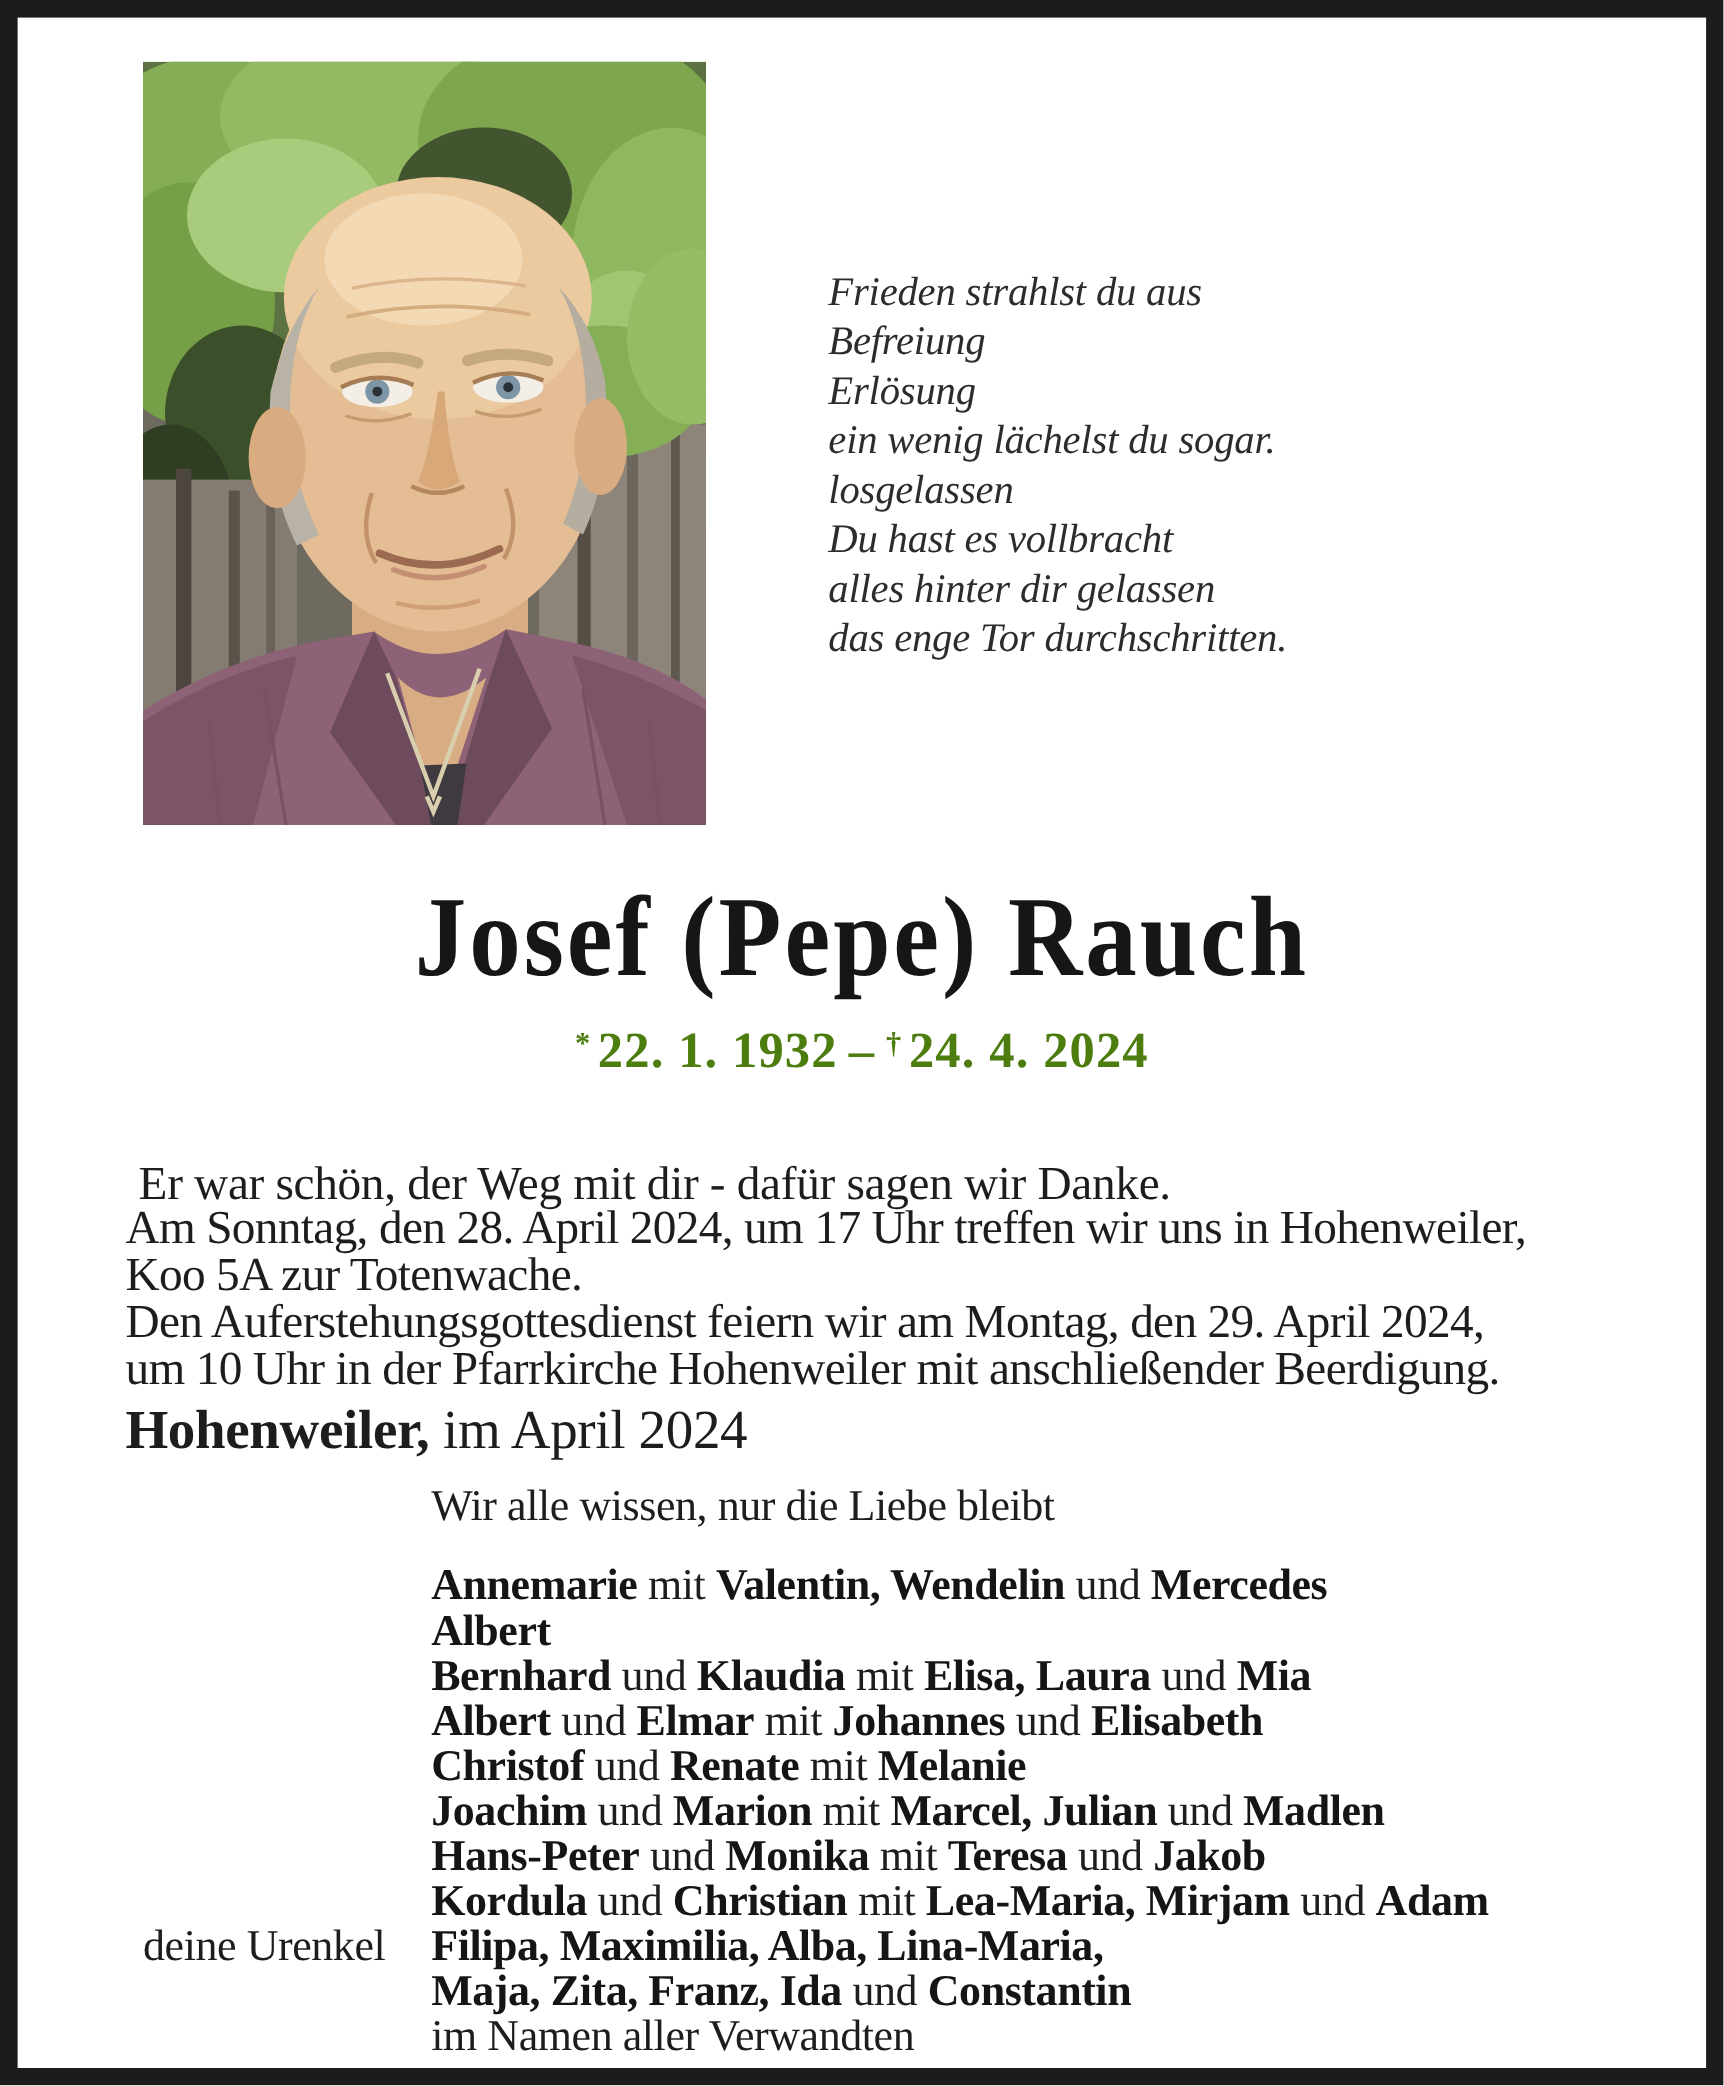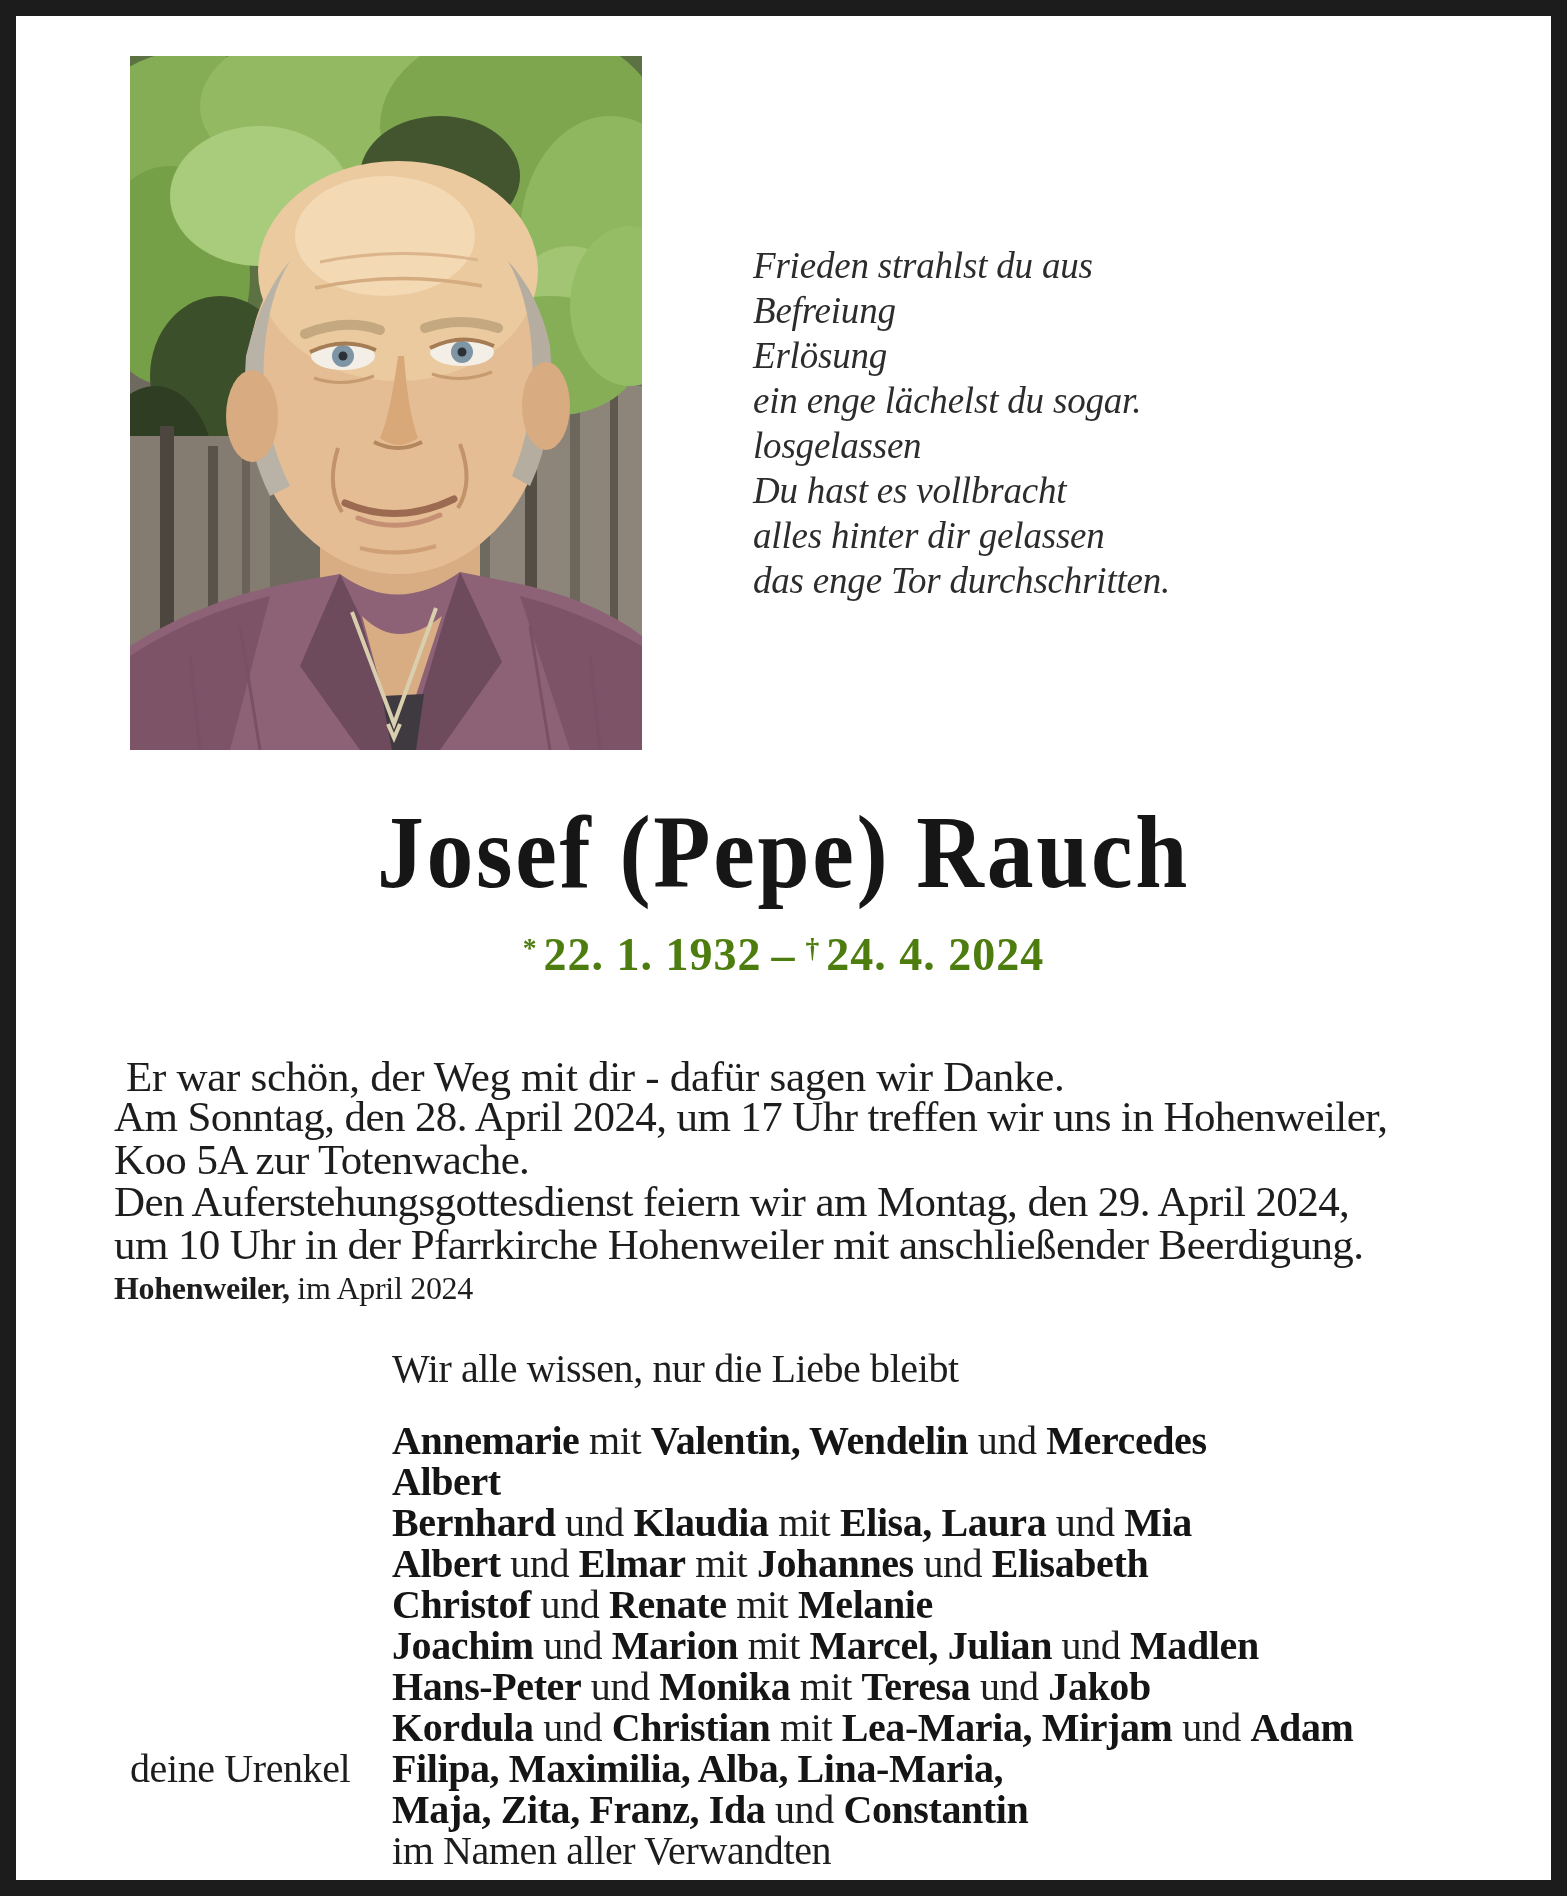--- a/index.html
+++ b/index.html
@@ -37,21 +37,21 @@
   .thanks {
     position:absolute; left:114px; top:1042px; margin:12px;
     font-size:43px; line-height:46px; letter-spacing:-0.3px; white-space:nowrap;
   }
   .announcement {
     position:absolute; left:114px; top:1096px;
     font-size:43px; line-height:42.5px; letter-spacing:-0.6px; white-space:nowrap;
   }
   .dateline {
     position:absolute; left:114px; top:1270px;
-    font-size:32px; letter-spacing:-0.3px; white-space:nowrap;
+    font-size:50px; letter-spacing:-0.3px; white-space:nowrap;
   }
   .dateline .place { font-weight:bold; }
   .signatures {
     position:absolute; left:392px; top:1348px;
     font-size:40px; line-height:41px; letter-spacing:-0.4px; white-space:nowrap;
   }
   .motto { margin:0 0 31px 0; }
   .fam-line { position:relative; }
   .fam-line b { font-weight:bold; color:#151515; }
   .urenkel-label {
@@ -144,21 +144,21 @@
       <path d="M258 668 l6 14 l6 -14" stroke="#d9cfae" stroke-width="4" fill="none"></path>
 
       <path d="M60 600 L70 694 M110 570 L130 694 M400 570 L420 694 M460 600 L470 694" stroke="#7a5065" stroke-width="3" fill="none"></path>
     </svg>
   </div>
 
   <div class="poem" id="poem">
       <div>Frieden strahlst du aus</div>
       <div>Befreiung</div>
       <div>Erlösung</div>
-      <div>ein enge lächelst du sogar.</div>
+      <div>ein wenig lächelst du sogar.</div>
       <div>losgelassen</div>
       <div>Du hast es vollbracht</div>
       <div>alles hinter dir gelassen</div>
       <div>das enge Tor durchschritten.</div>
     </div>
 
   <h1 class="name">Josef (Pepe) Rauch</h1>
 
   <div class="dates">
     <span class="sup">*</span><span>22. 1. 1932</span><span class="sep">–</span><span class="sup">†</span><span>24. 4. 2024</span>

